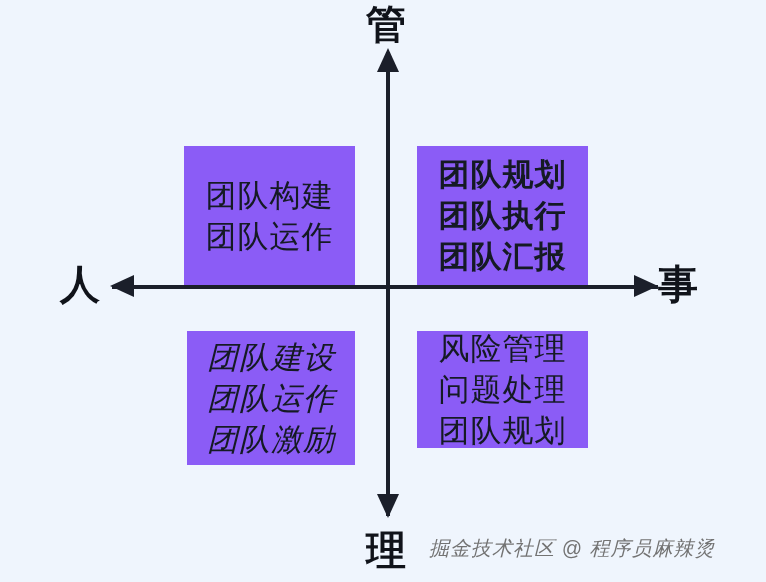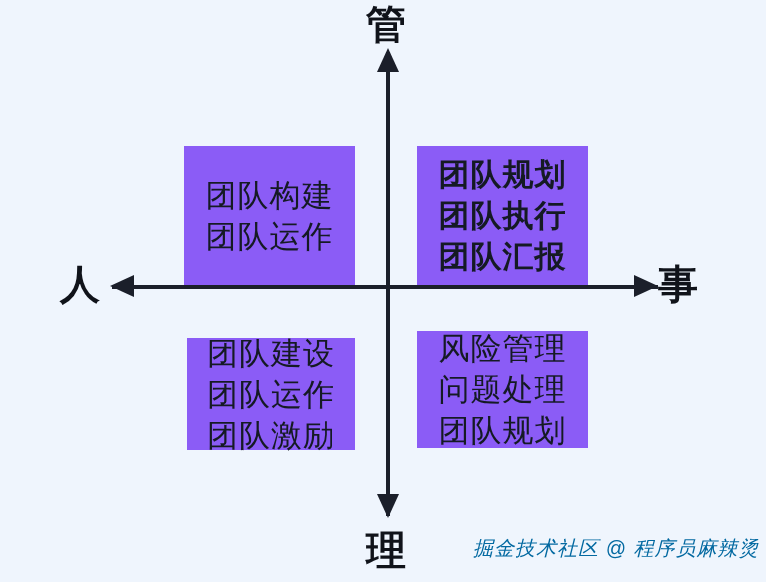--- a/index.html
+++ b/index.html
@@ -96,31 +96,31 @@
   }
   .quadrant .line {
     color: #151a24;
     font-size: 31px;
     line-height: 41px;
     letter-spacing: 1px;
     white-space: nowrap;
   }
   #quadrant-top-left     { left: 184px; top: 126px; width: 171px; height: 139px; }
   #quadrant-top-right    { left: 417px; top: 126px; width: 171px; height: 139px; font-weight: bold; }
-  #quadrant-bottom-left  { left: 187px; top: 318px; width: 168px; height: 112px; }
+  #quadrant-bottom-left  { left: 187px; top: 311px; width: 168px; height: 134px; font-style: italic; }
   #quadrant-bottom-right { left: 417px; top: 311px; width: 171px; height: 117px; }
 
   
   #watermark {
     position: absolute;
-    left: 473px;
+    left: 429px;
     top: 535px;
     font-size: 20px;
     font-style: italic;
-    color: #0369a1;
+    color: #737373;
     letter-spacing: 1px;
     white-space: nowrap;
   }
 </style>
 </head>
 <body>
 
 <div id="canvas">
 
   <div id="v-axis-line" class="axis-line"></div>

